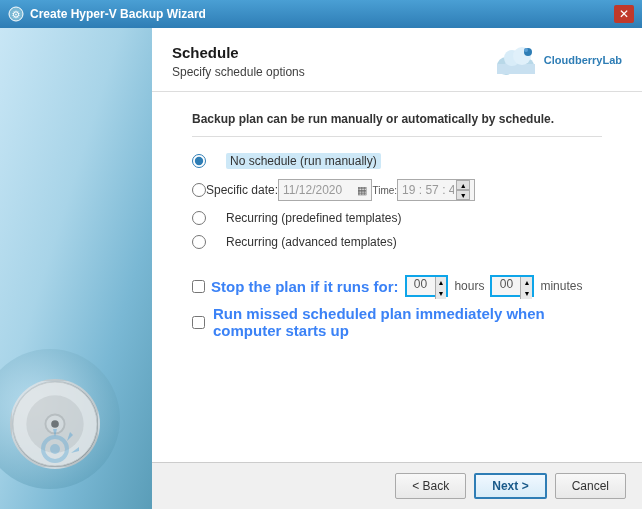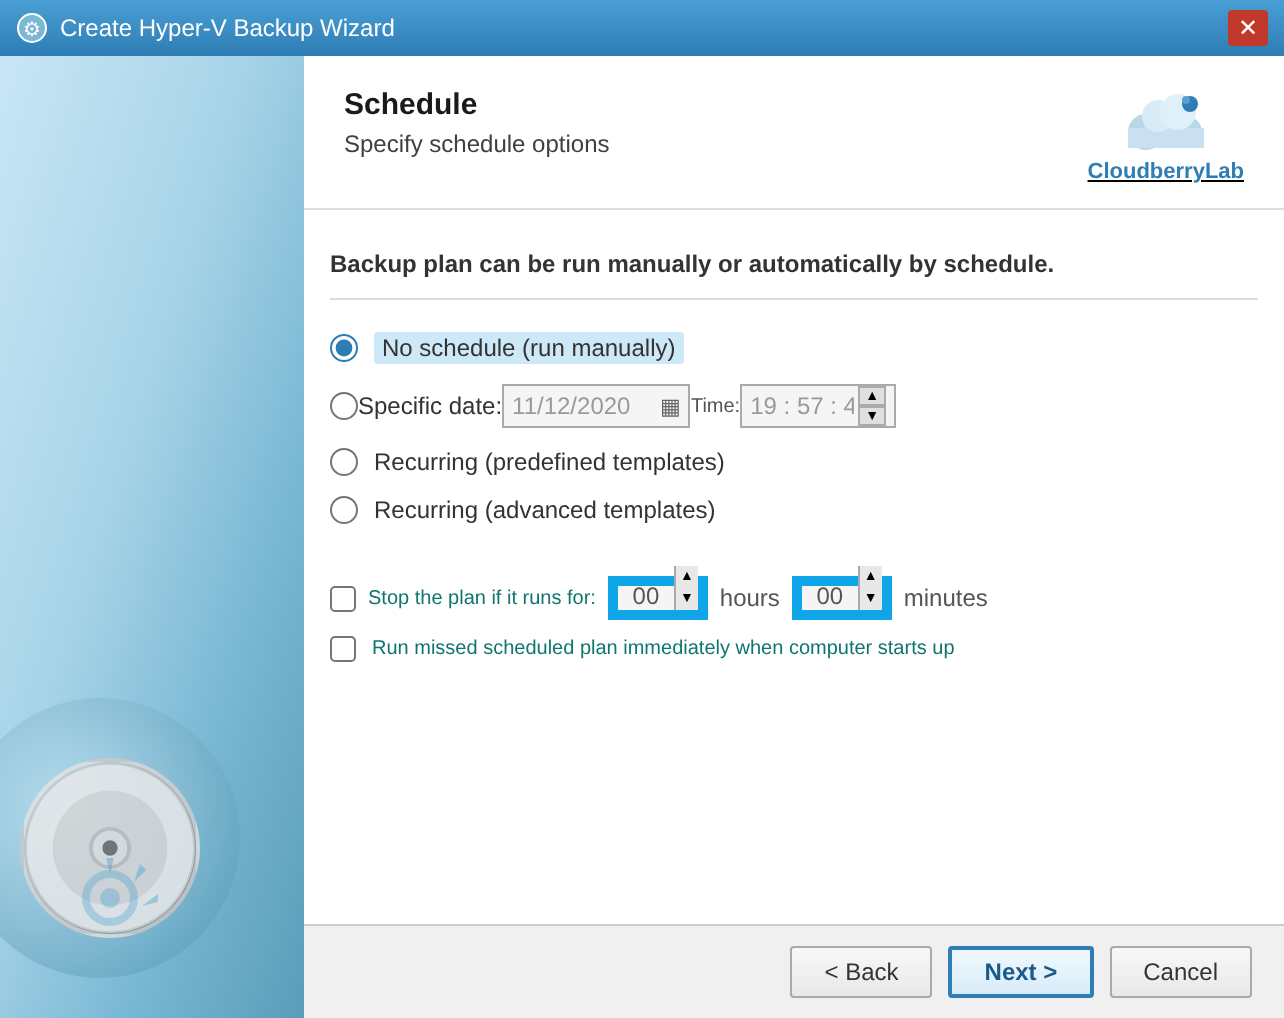--- a/index.html
+++ b/index.html
@@ -27,21 +27,21 @@
       display: flex;
       align-items: center;
       gap: 6px;
     }
     .title-bar-icon {
       width: 16px;
       height: 16px;
     }
     .title-bar-title {
       font-size: 12px;
-      font-weight: normal;
+      font-weight: bold;
       color: white;
     }
     .title-bar-close {
       background: #c0392b;
       border: none;
       color: white;
       width: 20px;
       height: 18px;
       font-size: 12px;
       cursor: pointer;
@@ -117,42 +117,41 @@
       font-weight: 600;
       color: #1a1a1a;
       margin-bottom: 4px;
     }
     .header-text p {
       font-size: 12px;
       color: #404040;
     }
     .logo-area {
       display: flex;
-      flex-direction: column;
+      flex-direction: row;
       align-items: center;
       gap: 4px;
-      text-decoration: underline;
     }
     .logo-cloud {
       width: 48px;
       height: 32px;
     }
     .logo-text {
       font-size: 11px;
       color: #2e7db5;
       font-weight: 600;
       white-space: nowrap;
     }
 
     
     .form-area {
       flex: 1;
       background: white;
       margin: 0;
-      padding: 20px 13px;
+      padding: 20px 40px;
     }
 
     .info-text {
       font-size: 12px;
       font-weight: 600;
       color: #333;
       margin-bottom: 16px;
       border-bottom: 1px solid #ddd;
       padding-bottom: 10px;
     }
@@ -160,21 +159,21 @@
     .radio-group {
       display: flex;
       flex-direction: column;
       gap: 10px;
       margin-bottom: 16px;
     }
 
     .radio-row {
       display: flex;
       align-items: center;
-      gap: 8px;
+      gap: 20px;
     }
 
     .radio-input {
       accent-color: #2e7db5;
       width: 14px;
       height: 14px;
       cursor: pointer;
     }
 
     .radio-label {
@@ -269,34 +268,35 @@
       display: flex;
       align-items: center;
       gap: 8px;
     }
     .checkbox-input {
       width: 13px;
       height: 13px;
       cursor: pointer;
     }
     .checkbox-label {
-      font-size: 10px;
-      color: #0f766e;
+      font-size: 15px;
+      color: #3b82f6;
+      font-weight: bold;
     }
 
     
     .stop-plan-row {
       display: flex;
       align-items: center;
       gap: 6px;
     }
     .number-input-wrapper {
       display: flex;
-      align-items: flex-end;
-      border: 5px solid #0ea5e9;
+      align-items: flex-start;
+      border: 2px solid #0ea5e9;
       background: #f5f5f5;
       height: 22px;
     }
     .number-input {
       border: none;
       background: transparent;
       font-size: 12px;
       color: #555;
       width: 28px;
       text-align: center;

